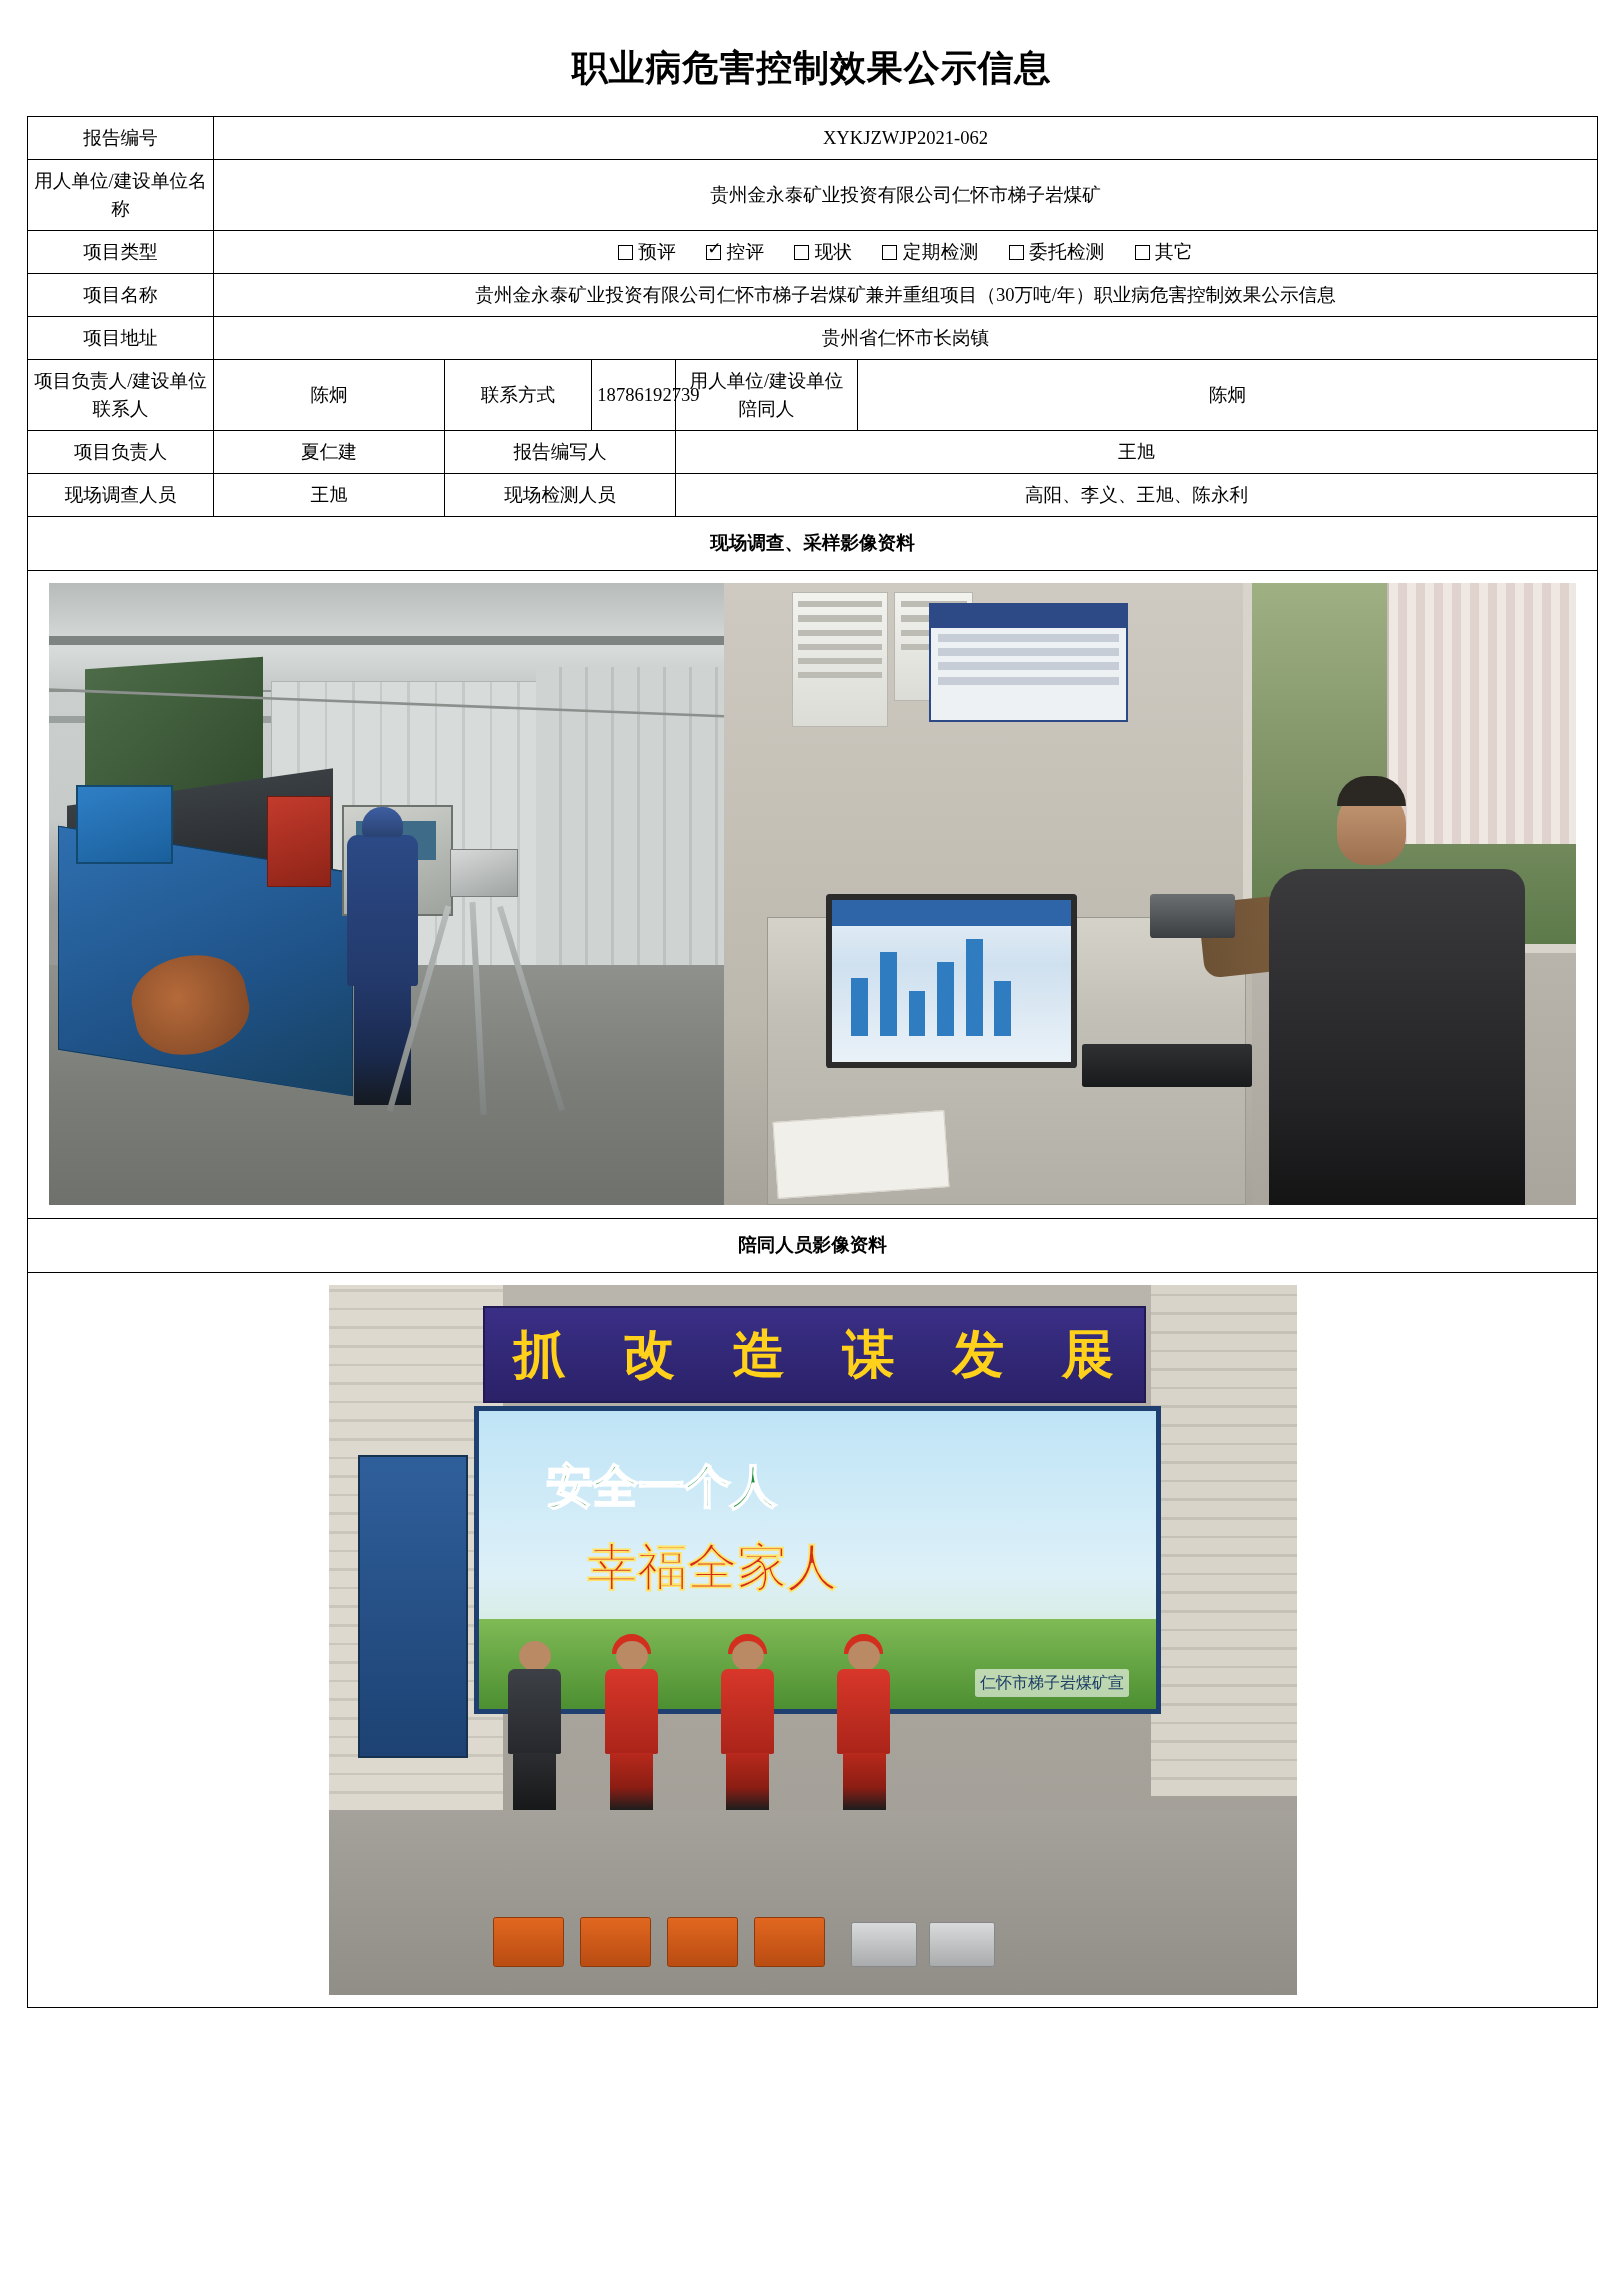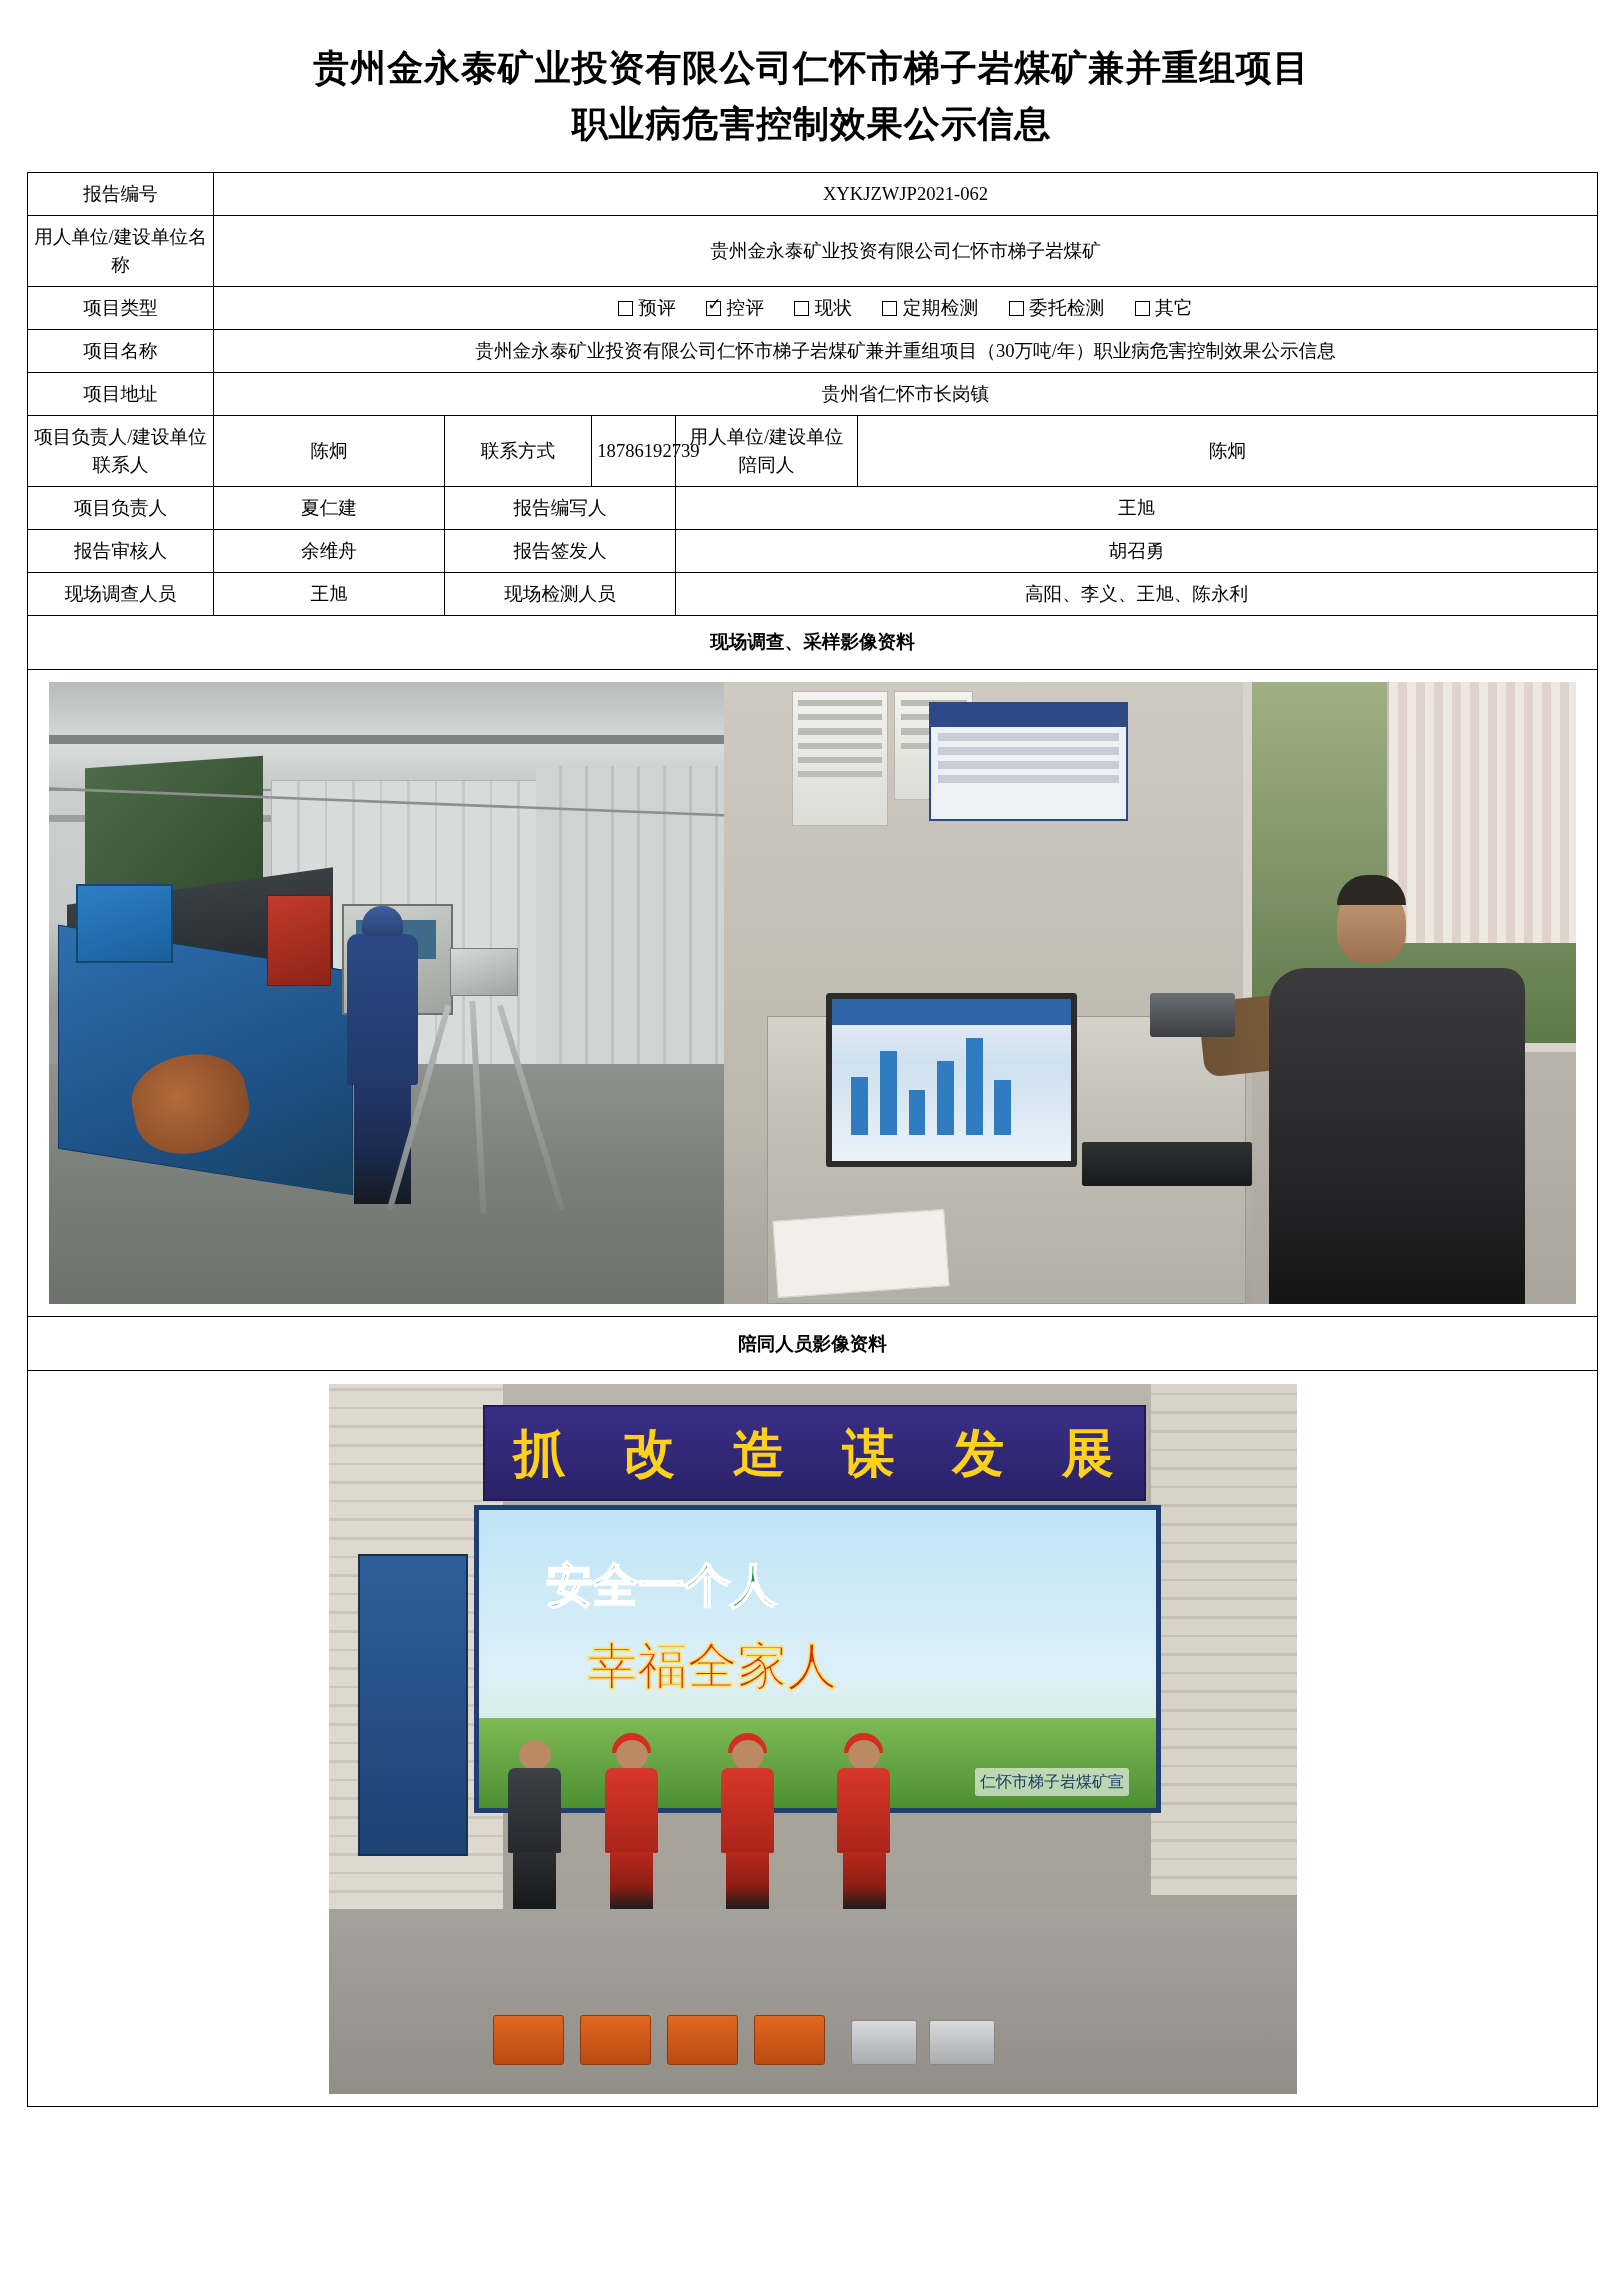--- a/index.html
+++ b/index.html
@@ -374,21 +374,20 @@
     background: linear-gradient(180deg,#d9dadb,#a9abad);
     border-color: #85878a;
   }
 </style>
 </head>
 <body>
 
 <div class="page">
 
   <div class="doc-title">
-    <span>贵州金永泰矿业投资有限公司仁怀市梯子岩煤矿兼并重组项目</span>
     <span class="line2">职业病危害控制效果公示信息</span>
   </div>
 
   <table class="info">
     <colgroup>
       <col style="width:186px">
       <col style="width:102px">
       <col style="width:129px">
       <col style="width:147px">
       <col style="width:84px">
@@ -438,26 +437,20 @@
       <td class="value">陈炯</td>
     </tr>
 
     <tr class="row-h">
       <td class="label">项目负责人</td>
       <td class="value" colspan="2">夏仁建</td>
       <td class="label" colspan="2">报告编写人</td>
       <td class="value" colspan="2">王旭</td>
     </tr>
 
-    <tr class="row-h">
-      <td class="label">报告审核人</td>
-      <td class="value" colspan="2">余维舟</td>
-      <td class="label" colspan="2">报告签发人</td>
-      <td class="value" colspan="2">胡召勇</td>
-    </tr>
 
     <tr class="row-h">
       <td class="label">现场调查人员</td>
       <td class="value" colspan="2">王旭</td>
       <td class="label" colspan="2">现场检测人员</td>
       <td class="value" colspan="2">高阳、李义、王旭、陈永利</td>
     </tr>
 
 
     <tr>

